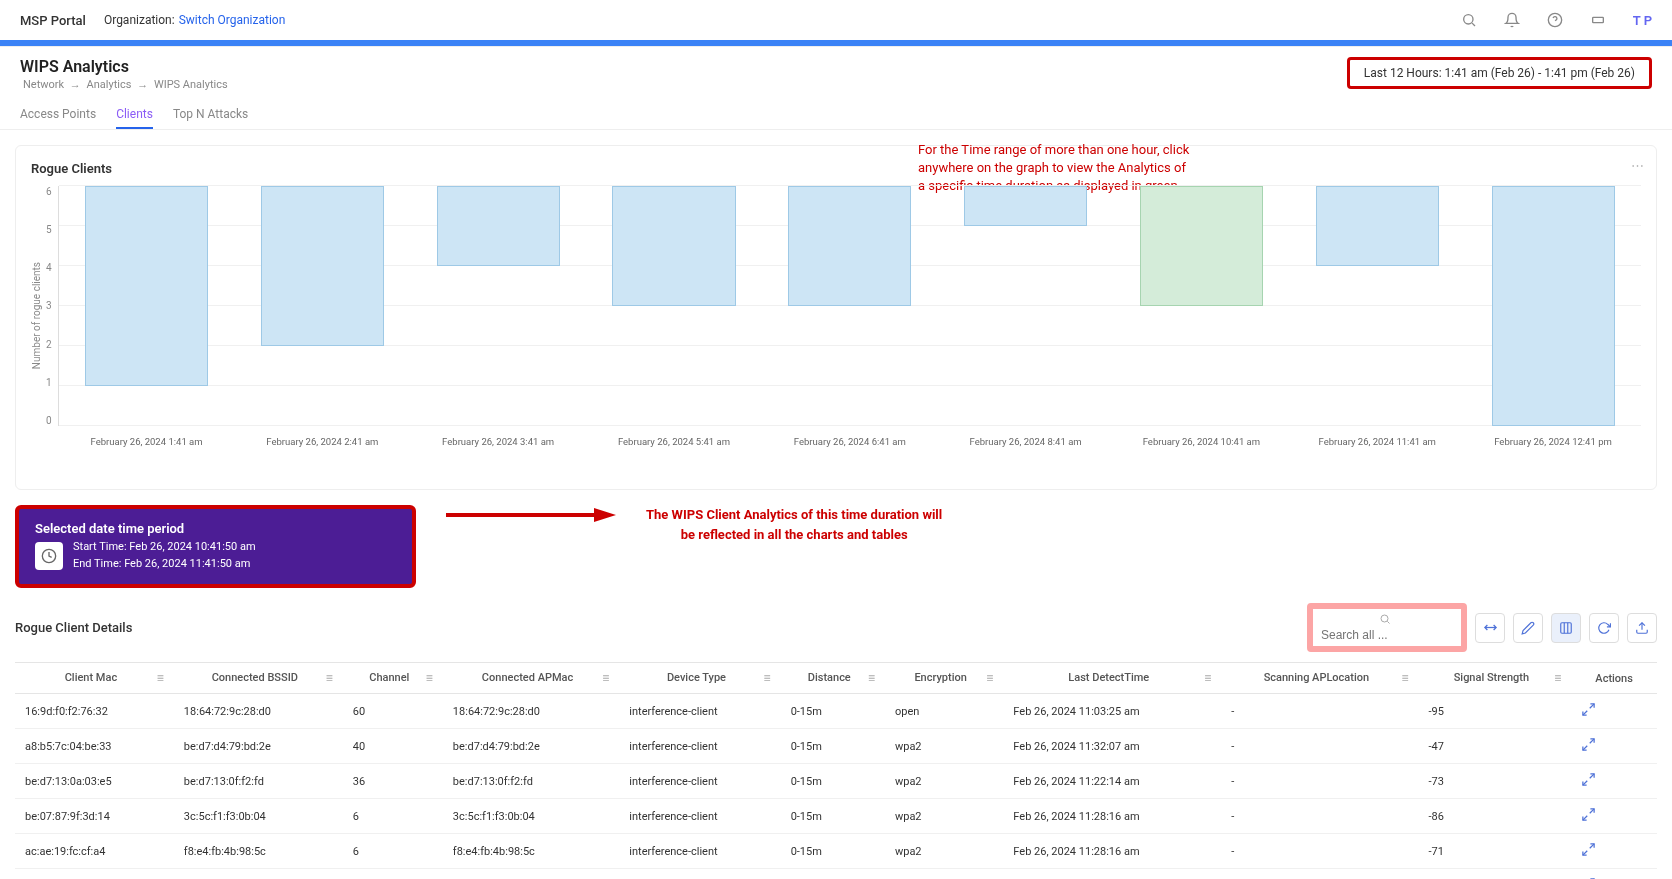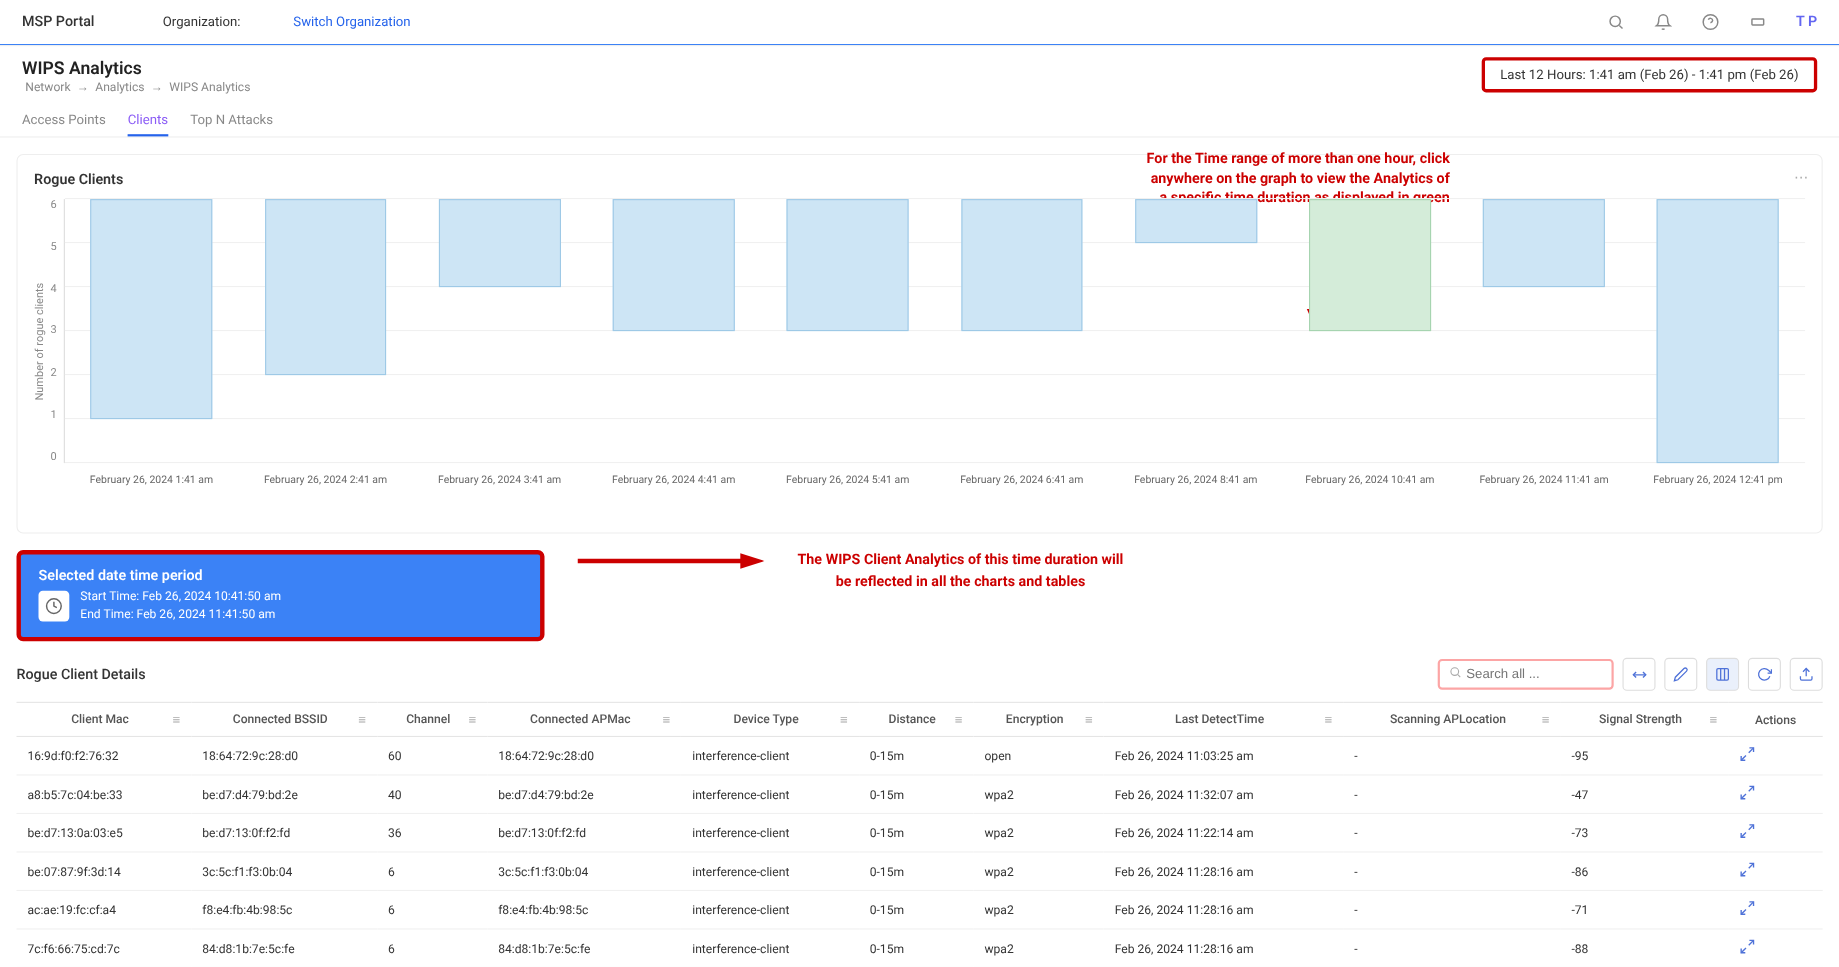--- a/index.html
+++ b/index.html
@@ -1,17 +1,17 @@
 <!DOCTYPE html>
 <html><head>
   <meta charset="utf-8">
   <style>
     * { margin: 0; padding: 0; box-sizing: border-box; }
     body { font-family: -apple-system, BlinkMacSystemFont, 'Segoe UI', Roboto, sans-serif; background: #fff; font-size: 13px; color: #333; }
-    .top-bar { display: flex; align-items: center; padding: 6px 20px; border-bottom: 1px solid #3b82f6; gap: 44px; }
+    .top-bar { display: flex; align-items: center; padding: 6px 20px; border-bottom: 6px solid #3b82f6; }
     .top-bar .msp { font-weight: 500; margin-right: 18px; }
     .top-bar .org-label { font-size: 12px; margin-right: 4px; }
     .top-bar .org-link { color: #2563eb; font-size: 12px; text-decoration: none; }
     .top-bar .right-icons { margin-left: auto; display: flex; align-items: center; gap: 15px; }
     .icon-btn { width: 28px; height: 28px; display: flex; align-items: center; justify-content: center; border-radius: 4px; color: #888; cursor: pointer; }
     .avatar { color: #6366f1; font-weight: 600; font-size: 13px; margin-left: 6px; }
     .header-row { display: flex; align-items: flex-start; padding: 10px 20px 0 20px; border-top: 1px solid #eee; }
     .page-title { font-size: 16px; font-weight: 600; color: #222; }
     .breadcrumb { font-size: 11px; color: #888; margin-top: 2px; }
     .breadcrumb span { margin: 0 3px; }
@@ -24,38 +24,38 @@
     .card-menu { position: absolute; top: 12px; right: 12px; color: #aaa; cursor:pointer; }
     .chart-area { display: flex; height: 260px; position: relative; }
     .y-axis-label { writing-mode: vertical-rl; transform: rotate(180deg); font-size: 10px; color: #888; align-self: center; margin-right: 4px; }
     .y-axis { display: flex; flex-direction: column; justify-content: space-between; height: 240px; font-size: 10px; color: #888; padding-right: 6px; text-align: right; }
     .plot { flex: 1; display: flex; align-items: flex-start; border-left: 1px solid #ddd; height: 240px; position: relative; }
     .gridline { position: absolute; left: 0; right: 0; border-top: 1px solid #f0f0f0; }
     .bar-wrap { flex: 1; display: flex; flex-direction: column; align-items: center; height: 100%; position: relative; }
     .bar { width: 70%; background: #cde5f5; border: 1px solid #9ec9e6; }
     .bar.selected { background: #d4ecd9; border: 1px solid #a6d4b0; }
     .bar-label { font-size: 9.5px; color: #666; margin-top: 6px; white-space: nowrap; position: absolute; top: 100%; padding-top: 4px; }
-    .annotation-1 { color: #c00; font-weight: bold; font-size: 13px; text-align: right; position: absolute; top: -5px; left: 55%; width: 400px; line-height: 1.4; }
+    .annotation-1 { color: #c00; font-weight: normal; font-size: 13px; text-align: left; position: absolute; top: -5px; left: 55%; width: 400px; line-height: 1.4; }
     .arrow-down { position: absolute; top: 58px; left: 71.2%; color: #c00; }
     .arrow-down svg { display: block; }
     .selected-period { margin: 15px; display: flex; align-items: flex-start; gap: 30px; }
-    .period-box { background: #3b82f6; color: #fff; padding: 12px 16px; border: 4px solid #c00; border-radius: 6px; width: 480px; }
+    .period-box { background: #4c1d95; color: #fff; padding: 12px 16px; border: 4px solid #c00; border-radius: 6px; width: 401px; }
     .period-box .p-title { font-size: 13px; font-weight: 600; margin-bottom: 3px; }
     .period-box .p-sub { font-size: 12px; margin-bottom: 10px; }
     .period-box .p-times { display: flex; align-items: center; gap: 10px; }
     .clock-icon { width: 28px; height: 28px; background: #fff; border-radius: 4px; display: flex; align-items: center; justify-content: center; color: #666; }
     .period-box .p-times .ptext { font-size: 11px; line-height: 1.5; }
     .arrow-right { display: flex; align-items: center; }
     .arrow-right svg { display: block; }
     .annotation-2 { color: #c00; font-weight: bold; font-size: 13px; text-align: center; line-height: 1.5; }
     .table-section { margin: 15px; }
     .table-header-row { display: flex; align-items: center; margin-bottom: 10px; }
     .table-title { font-size: 13px; font-weight: 500; }
     .table-controls { margin-left: auto; display: flex; align-items: center; gap: 8px; }
-    .search-box { display: flex; align-items: flex-start; border: 2px solid #fca5a5; border-radius: 4px; padding: 4px 8px; width: 160px; }
+    .search-box { display: flex; align-items: center; border: 6px solid #fca5a5; border-radius: 4px; padding: 4px 8px; width: 160px; flex-direction: column; }
     .search-box input { border: none; outline: none; font-size: 12px; width: 100%; }
     .search-box .s-icon { color: #aaa; margin-right: 4px; }
     .tbl-icon { width: 30px; height: 30px; border: 1px solid #ddd; border-radius: 4px; display: flex; align-items: center; justify-content: center; color: #4f72d8; cursor: pointer; background:#fff;}
     .tbl-icon.highlight { background: #eaf0fb; }
     table { width: 100%; border-collapse: collapse; }
     thead th { text-align: center; font-size: 11px; font-weight: 500; color: #555; padding: 8px 10px; border-top: 1px solid #e5e5e5; border-bottom: 1px solid #e5e5e5; position: relative; }
     thead th .col-menu { float: right; color: #aaa; font-size: 12px; cursor: pointer; }
     tbody td { font-size: 11px; padding: 8px 10px; border-bottom: 1px solid #f0f0f0; }
     .action-icon { color: #4f72d8; cursor: pointer; display:inline-flex; }
   </style>
@@ -153,24 +153,20 @@
         <div class="bar-wrap">
           <div class="bar" style="height: 66.6667%;"></div>
           <div class="bar-label">February 26, 2024 2:41 am</div>
         </div>
         <div class="bar-wrap">
           <div class="bar" style="height: 33.3333%;"></div>
           <div class="bar-label">February 26, 2024 3:41 am</div>
         </div>
         <div class="bar-wrap">
           <div class="bar" style="height: 50%;"></div>
-          <div class="bar-label">February 26, 2024 4:41 am</div>
-        </div>
-        <div class="bar-wrap">
-          <div class="bar" style="height: 50%;"></div>
           <div class="bar-label">February 26, 2024 5:41 am</div>
         </div>
         <div class="bar-wrap">
           <div class="bar" style="height: 50%;"></div>
           <div class="bar-label">February 26, 2024 6:41 am</div>
         </div>
         <div class="bar-wrap">
           <div class="bar" style="height: 16.6667%;"></div>
           <div class="bar-label">February 26, 2024 8:41 am</div>
         </div>

